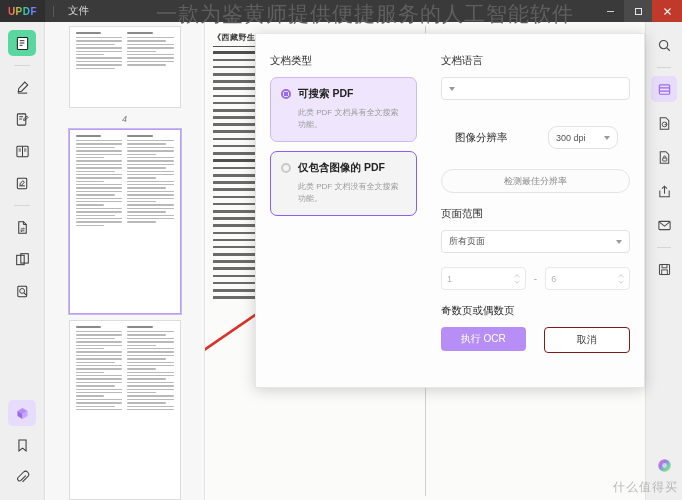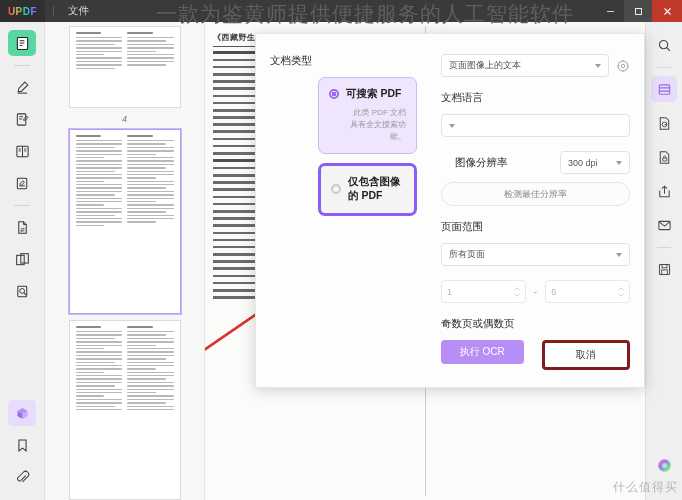--- a/index.html
+++ b/index.html
@@ -73,28 +73,28 @@
   .arrow{position:absolute;left:205px;top:22px;width:440px;height:478px;pointer-events:none;z-index:22;}
 
   
   .dialog{position:absolute;left:255px;top:33px;width:390px;height:355px;background:#fdfdfd;
     box-shadow:0 2px 14px rgba(0,0,0,.18);border:1px solid #e6e6e6;z-index:25;display:flex;box-sizing:border-box;}
   .dlg-left{width:175px;padding:20px 14px 0 14px;box-sizing:border-box;}
   .dlg-right{flex:1;padding:20px 14px 0 10px;box-sizing:border-box;position:relative;}
   .sec-title{font-size:10.5px;font-weight:normal;color:#2a2a2a;margin:0 0 9px 0;}
   .sec-title.row{display:flex;align-items:center;justify-content:space-between;}
 
-  .opt{border-radius:7px;padding:9px 10px 10px 10px;margin-bottom:9px;box-sizing:border-box;margin-left:48px;}
+  .opt{border-radius:7px;padding:9px 10px 10px 10px;margin-bottom:9px;box-sizing:border-box;}
   .opt.active{background:#efe6fd;border:1px solid #cdb8f7;}
-  .opt.idle{background:#f4f4f4;border:3px solid #8b5cf6;}
+  .opt.idle{background:#f4f4f4;border:1px solid #8b5cf6;}
   .opt-head{display:flex;align-items:center;gap:7px;}
   .radio{width:10px;height:10px;border-radius:50%;border:2px solid #c9c9c9;box-sizing:border-box;flex:none;}
   .radio.on{border-color:#9a6ae8;background:radial-gradient(circle,#9a6ae8 0 2.2px,#fff 2.6px 100%);}
   .opt-label{font-size:10.5px;font-weight:bold;color:#222;}
-  .opt-desc{font-size:8px;color:#9a9a9a;line-height:1.5;margin:6px 0 0 17px;text-align:right;}
+  .opt-desc{font-size:8px;color:#9a9a9a;line-height:1.5;margin:6px 0 0 17px;}
 
   .field{height:23px;border:1px solid #e2e2e2;border-radius:4px;background:#fff;display:flex;align-items:center;
     padding:0 7px;box-sizing:border-box;font-size:9px;color:#555;margin-bottom:14px;}
   .field .val{flex:1;overflow:hidden;white-space:nowrap;}
   .caret{width:0;height:0;border-left:3px solid transparent;border-right:3px solid transparent;border-top:4px solid #9a9a9a;}
   .row-gear{display:flex;align-items:center;gap:6px;margin-bottom:14px;}
   .row-gear .field{margin-bottom:0;flex:1;}
   .icon-btn{width:15px;height:15px;flex:none;display:flex;align-items:center;justify-content:center;}
 
   .row-inline{display:flex;align-items:center;justify-content:space-between;margin-bottom:8px;}
@@ -105,21 +105,21 @@
   .spin-row{display:flex;align-items:center;gap:8px;margin-bottom:14px;}
   .spin{flex:1;height:23px;border:1px solid #e8e8e8;border-radius:4px;background:#fff;display:flex;align-items:center;
     padding:0 5px;box-sizing:border-box;font-size:9px;color:#b5b5b5;}
   .spin .sv{flex:1;}
   .spin .arrows{display:flex;flex-direction:column;gap:2px;}
   .dash{font-size:10px;color:#aaa;}
 
   .actions{display:flex;gap:18px;margin-top:4px;}
   .btn{flex:1;height:24px;border-radius:4px;display:flex;align-items:center;justify-content:center;font-size:10px;}
   .btn.primary{background:#b78ef5;color:#fff;}
-  .btn.ghost{background:#fff;border:3px solid #7f1d1d;color:#444;}
+  .btn.ghost{background:#fff;border:1px solid #7f1d1d;color:#444;}
 
   
   .overlay-title{position:absolute;left:0;top:0;width:682px;text-align:center;z-index:40;
     font-size:21px;color:#5f5f5f;font-family:"DejaVu Sans","Liberation Sans",sans-serif;
     letter-spacing:1px;white-space:nowrap;margin-left:24px;}
   .watermark{position:absolute;right:4px;bottom:4px;z-index:41;font-size:12px;color:rgba(150,150,150,.65);
     letter-spacing:1px;}
 </style>
 </head>
 <body>
@@ -482,48 +482,36 @@
           <span class="opt-label">可搜索 PDF</span>
         </div>
         <div class="opt-desc">此类 PDF 文档具有全文搜索功能。</div>
       </div>
 
       <div class="opt idle">
         <div class="opt-head">
           <span class="radio"></span>
           <span class="opt-label">仅包含图像的 PDF</span>
         </div>
+        <div class="opt-desc">此类 PDF 文档没有全文搜索功能。</div>
       </div>
     </div>
 
     <div class="dlg-right">
 
 
-      <div class="row-gear">
-        <div class="field">
-          <span class="val">页面图像上的文本</span>
-          <span class="caret"></span>
-        </div>
-        <span class="icon-btn">
-          <svg width="14" height="14" viewBox="0 0 16 16">
-            <circle cx="8" cy="8" r="5.6" fill="none" stroke="#9a9a9a" stroke-width="1"></circle>
-            <circle cx="8" cy="8" r="2" fill="none" stroke="#9a9a9a" stroke-width="1"></circle>
-            <path d="M8 1.2v1.6M8 13.2v1.6M1.2 8h1.6M13.2 8h1.6M3.2 3.2l1.1 1.1M11.7 11.7l1.1 1.1M12.8 3.2l-1.1 1.1M4.3 11.7l-1.1 1.1" stroke="#9a9a9a" stroke-width="1"></path>
-          </svg>
-        </span>
-      </div>
 
       <div class="sec-title">文档语言</div>
       <div class="field">
         <span class="caret"></span>
       </div>
 
       <div class="row-inline">
         <span class="sec-title" style="margin:0;padding-left:14px;">图像分辨率</span>
-        <span class="field dpi" style="margin:0;">
+        <span class="field dpi" style="margin:12px;border-radius:9px;">
           <span class="val">300 dpi</span>
           <span class="caret"></span>
         </span>
       </div>
 
       <div class="btn-wide">检测最佳分辨率</div>
 
       <div class="sec-title">页面范围</div>
       <div class="field">
         <span class="val">所有页面</span>

